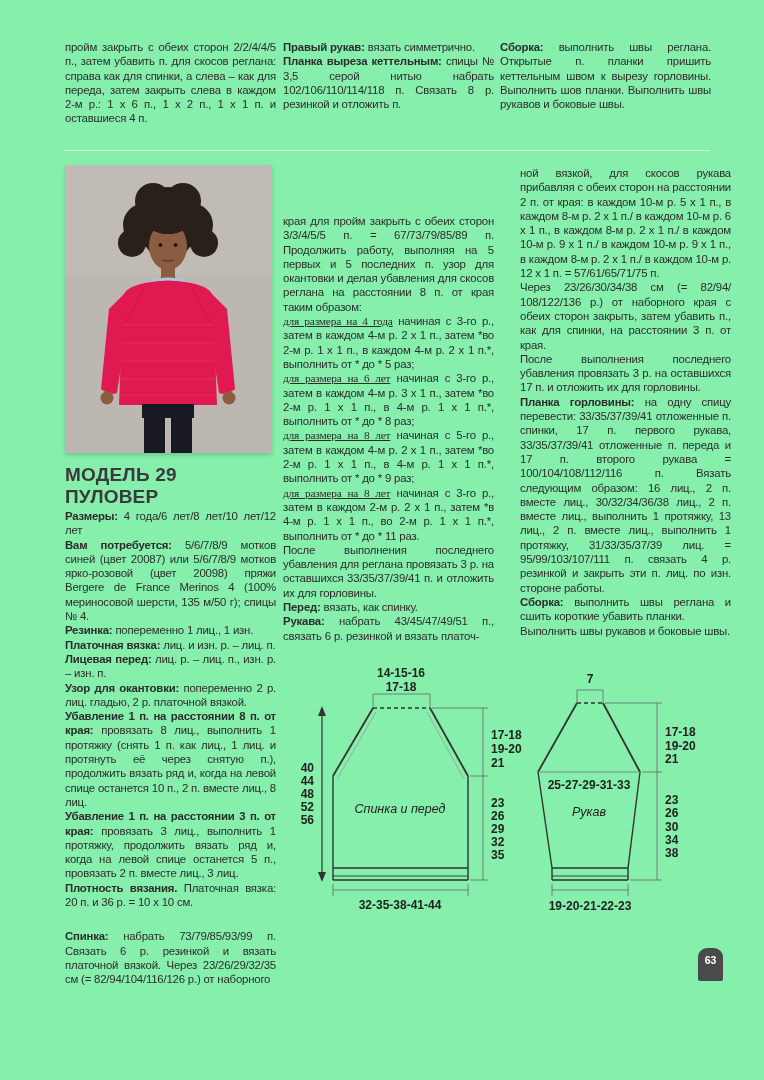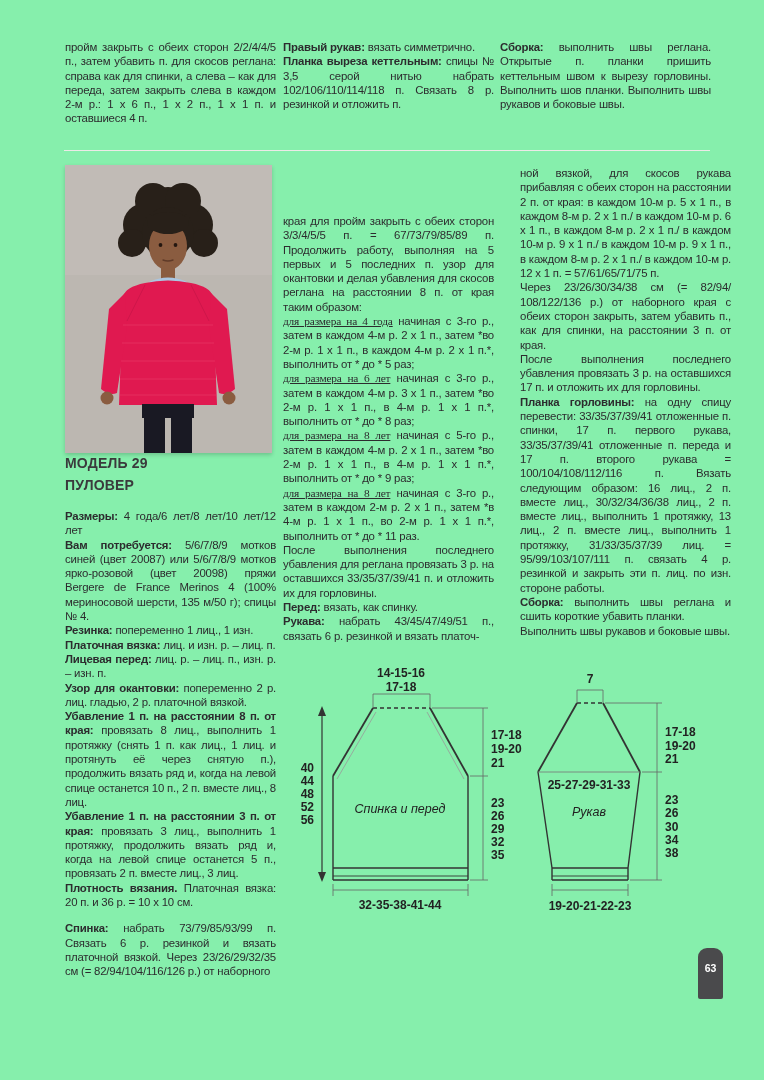--- a/index.html
+++ b/index.html
@@ -10,38 +10,38 @@
   }
   .col {
     position:absolute; width:211px;
     font-size:11.4px; line-height:14.3px; letter-spacing:-0.2px;
     text-align:justify;
   }
   .col p { margin:0; }
   .col span.b { font-weight:700; }
   .col span.u { text-decoration:underline;font-family:Liberation Serif, serif; }
   .heading {
-    position:absolute; left:65px; top:452px;
-    font-size:14px; line-height:22px; font-weight:700;
+    position:absolute; left:65px; top:464px;
+    font-size:19px; line-height:22px; font-weight:700;
     color:#3a3a3c; letter-spacing:0.2px;
   }
   .divider { position:absolute; left:64px; top:150px; width:646px; height:1px; background:#eceae7; }
   .photo-frame {
     position:absolute; left:65px; top:165px; width:207px; height:288px;
     box-shadow:0 2px 4px rgba(0,0,0,0.18);
   }
   .diag { position:absolute; }
   .dnum { font-family:"Liberation Sans",sans-serif; font-size:12px; font-weight:600; fill:#222; }
   .dit  { font-family:"Liberation Sans",sans-serif; font-size:12.5px; font-style:italic; fill:#222; }
   .page-tab {
-    position:absolute; left:698px; top:948px; width:25px; height:51px;
+    position:absolute; left:698px; top:948px; width:25px; height:33px;
     background:#4a4a4c; border-radius:9px 9px 2px 2px;
-    color:#fff; font-size:10.5px; font-weight:700; text-align:center; padding-top:14px;
-  }
-  .gap2 { margin-top:12px; }
+    color:#fff; font-size:10.5px; font-weight:700; text-align:center; padding-top:6px;
+  }
+  .gap2 { margin-top:20px; }
 </style>
 </head>
 <body>
 
 <div class="page">
 
   <div class="col" style="left:65px; top:40px;">
       <p><span>пройм закрыть с обеих сторон 2/2/4/4/5 п., затем убавить п. для скосов реглана: справа как для спинки, а слева – как для переда, затем закрыть слева в каждом 2-м р.: 1 х 6 п., 1 х 2 п., 1 х 1 п. и оставшиеся 4 п.</span></p>
     </div>
   <div class="col" style="left:283px; top:40px;">

